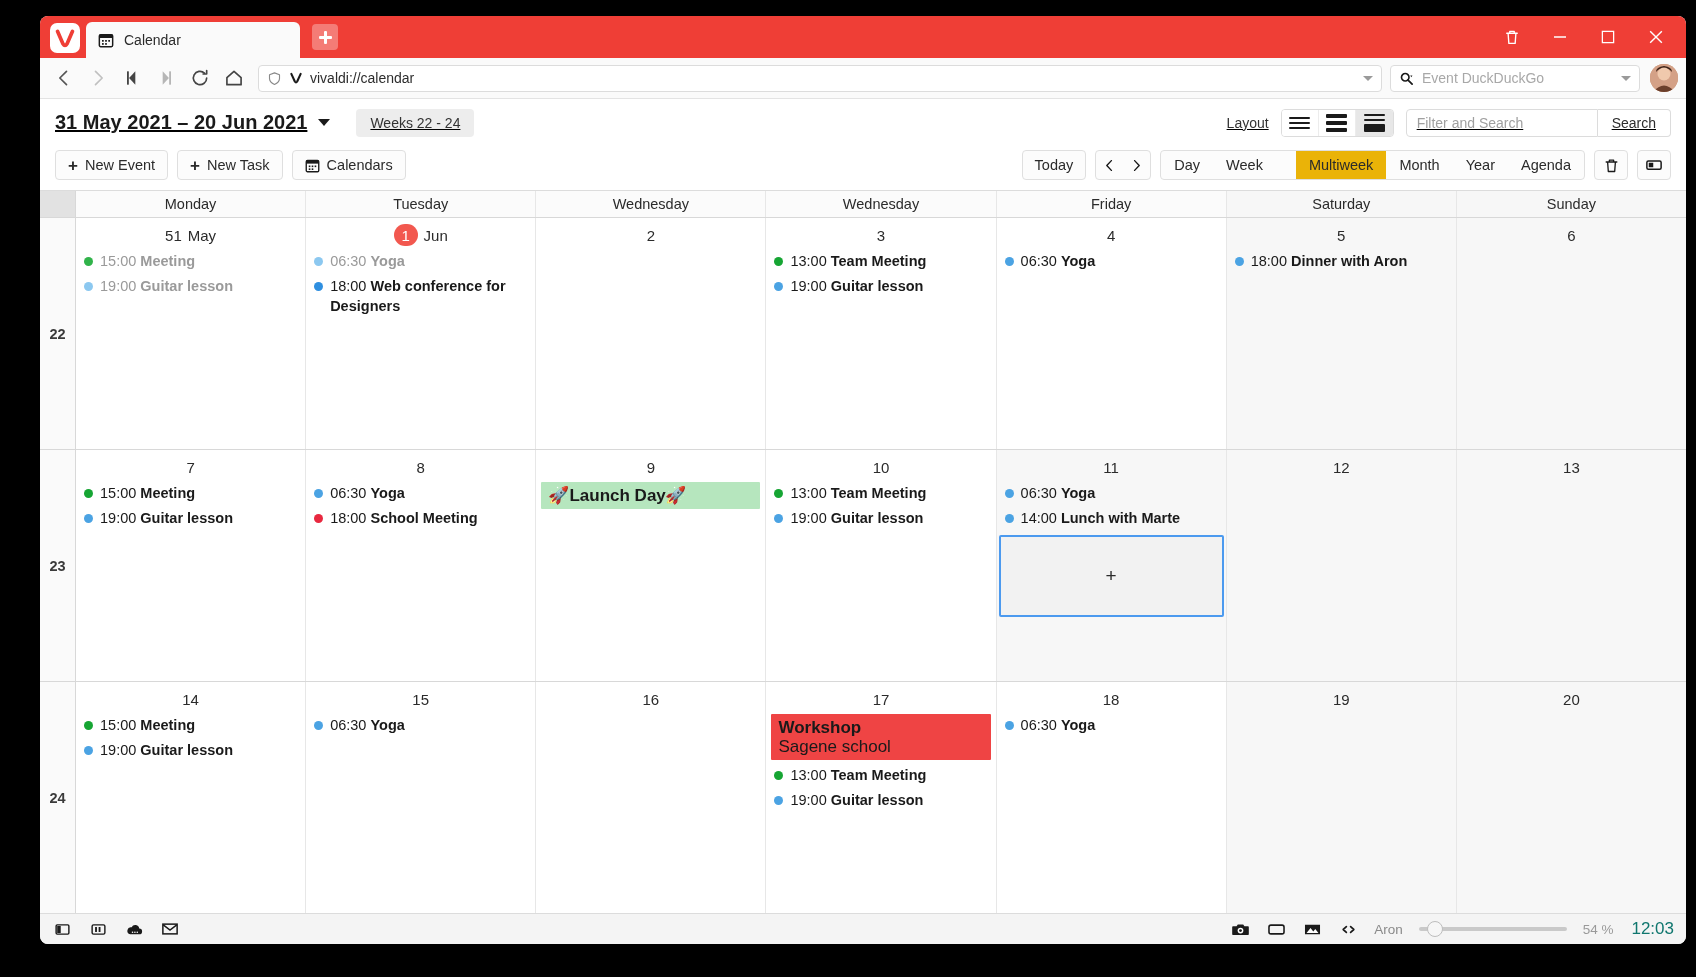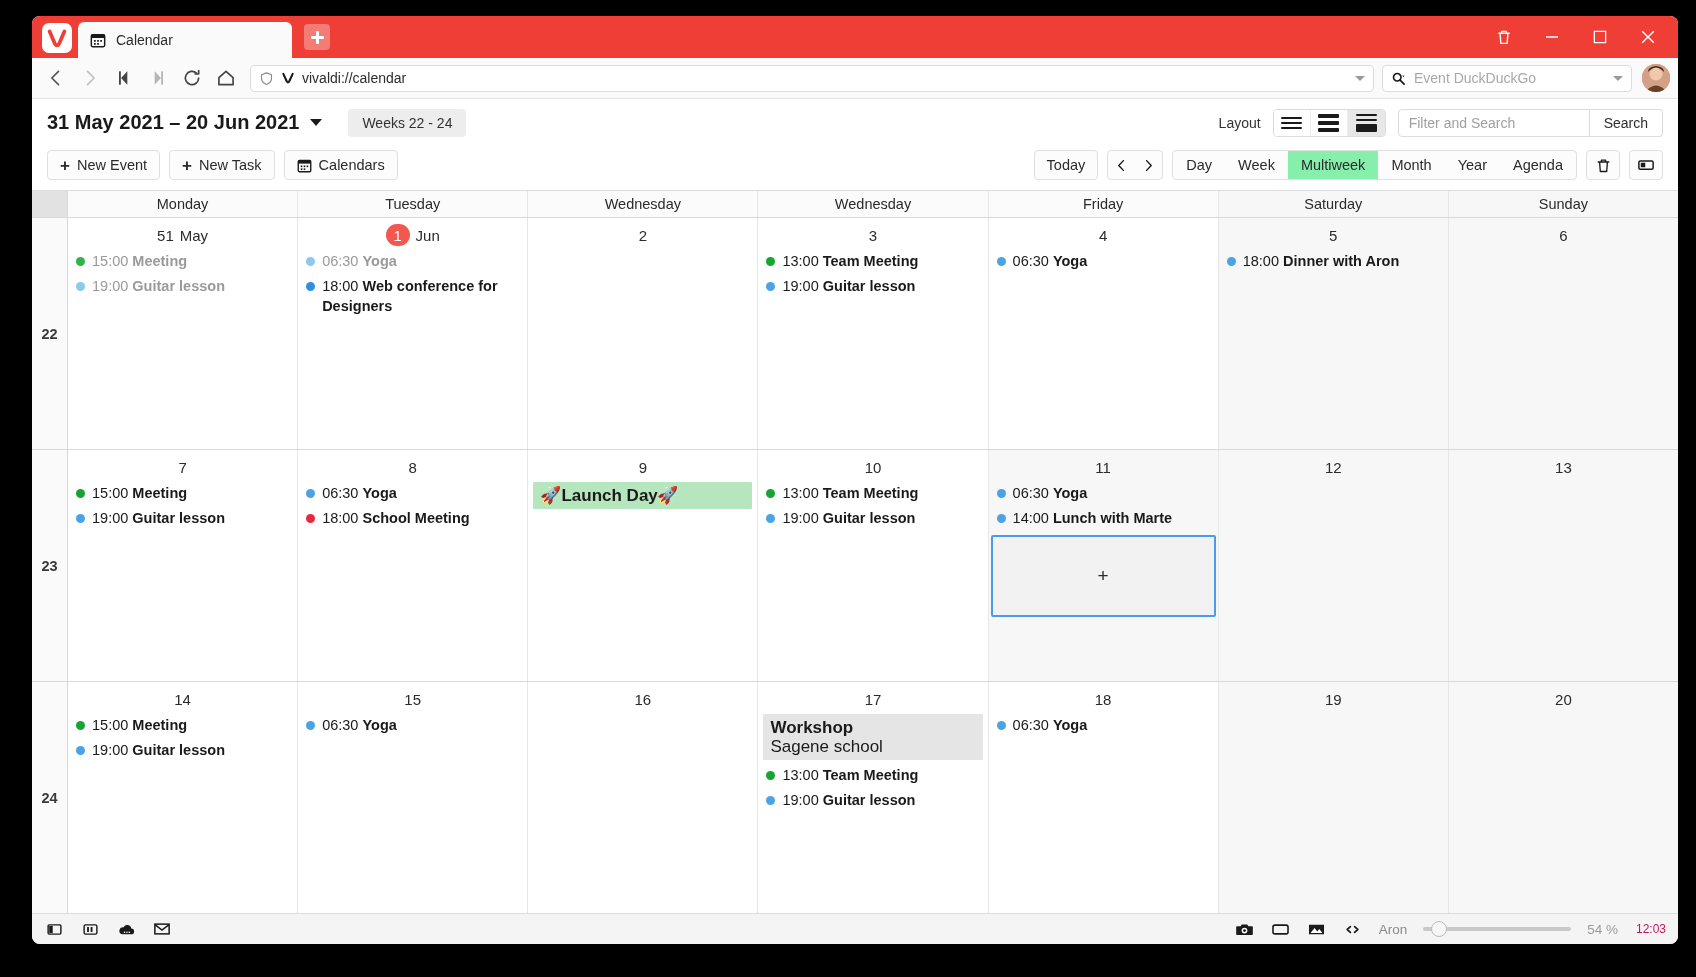--- a/index.html
+++ b/index.html
@@ -4,21 +4,21 @@
 <style>
   * { box-sizing: border-box; margin: 0; padding: 0; }
   html, body {
     width: 1696px; height: 977px;
     background: #000;
     font-family: "Liberation Sans", sans-serif;
     overflow: hidden;
   }
   #root {
     position: absolute;
-    left: 32px; top: 16px;
+    left: 40px; top: 16px;
     width: 1646px; height: 928px;
     background: #ffffff;
     border-radius: 8px;
     overflow: hidden;
     display: flex;
     flex-direction: column;
     box-shadow: 0 4px 22px rgba(0,0,0,.45);
   }
 
   
@@ -141,20 +141,21 @@
     position: relative;
   }
 
   
   .cal-top {
     height: 47px;
     display: flex; align-items: center;
     padding: 0 15px;
     background: #fff;
     flex: 0 0 47px;
+    text-decoration: underline;
   }
   .date-range {
     font-size: 20px;
     font-weight: bold;
     color: #1a1a1a;
     white-space: nowrap;
   }
   .range-caret {
     margin-left: 11px;
     width: 0; height: 0;
@@ -249,21 +250,21 @@
     height: 30px;
     overflow: hidden;
   }
   .seg-item {
     padding: 0 13px;
     display: flex; align-items: center;
     font-size: 14.5px;
     color: #2b2b2b;
     white-space: nowrap;
   }
-  .seg-item.active { background: #86efac; }
+  .seg-item.active { background: #eab308; margin-left: 20px; }
   .arrow-group { display:flex; border:1px solid #dfdfdf; border-radius:4px; background:#fcfcfc; height:30px; }
   .arrow-btn { width: 27px; display:flex; align-items:center; justify-content:center; }
   .icon-btn {
     width: 34px; height: 30px;
     border: 1px solid #dfdfdf;
     border-radius: 4px;
     background: #fcfcfc;
     display: flex; align-items: center; justify-content: center;
   }
 
@@ -389,21 +390,21 @@
     display: flex; align-items: center;
     padding: 0 12px;
     gap: 16px;
   }
   .sb-icon { display: flex; align-items: center; justify-content: center; width: 20px; height: 20px; }
   .sb-right { margin-left: auto; display: flex; align-items: center; gap: 16px; }
   .sb-reset { font-size: 13.5px; color: #8a8a8a; }
   .zoom-slider { width: 148px; height: 4px; background: #c9c9c9; border-radius: 2px; position: relative; }
   .zoom-knob { position: absolute; left: 8px; top: -6px; width: 16px; height: 16px; border-radius: 50%; background: #f6f6f6; border: 1px solid #bdbdbd; }
   .sb-zoom { font-size: 13.5px; color: #9a9a9a; }
-  .sb-clock { font-size: 12px; color: #be185d; margin-left: 2px; }
+  .sb-clock { font-size: 17px; color: #0f766e; margin-left: 2px; }
 </style>
 </head>
 <body>
 
 <div id="root">
 
   <div class="tabbar">
     <div class="vivaldi-logo">
       <svg width="20" height="20" viewBox="0 0 24 24">
         <path d="M3 4 L9.5 19 Q12 23 14.5 19 L21 4" fill="none" stroke="#EF3E36" stroke-width="4.4" stroke-linecap="round" stroke-linejoin="round"></path>
@@ -790,21 +791,21 @@
           </div>
           <div class="day-cell">
             <div class="day-num-row">
               <span>16</span>
             </div>
           </div>
           <div class="day-cell">
             <div class="day-num-row">
               <span>17</span>
             </div>
-            <div class="ev-block" style="background: #e5e5e5;">
+            <div class="ev-block" style="background: #ef4444;">
               <div class="bt">Workshop</div>
               <div class="bs">Sagene school</div>
             </div>
             <div class="ev">
               <span class="dot" style="background: rgb(22, 165, 51);"></span>
               <span><span class="etime">13:00 </span><span class="etitle">Team Meeting</span></span>
             </div>
             <div class="ev">
               <span class="dot" style="background: rgb(75, 163, 227);"></span>
               <span><span class="etime">19:00 </span><span class="etitle">Guitar lesson</span></span>

